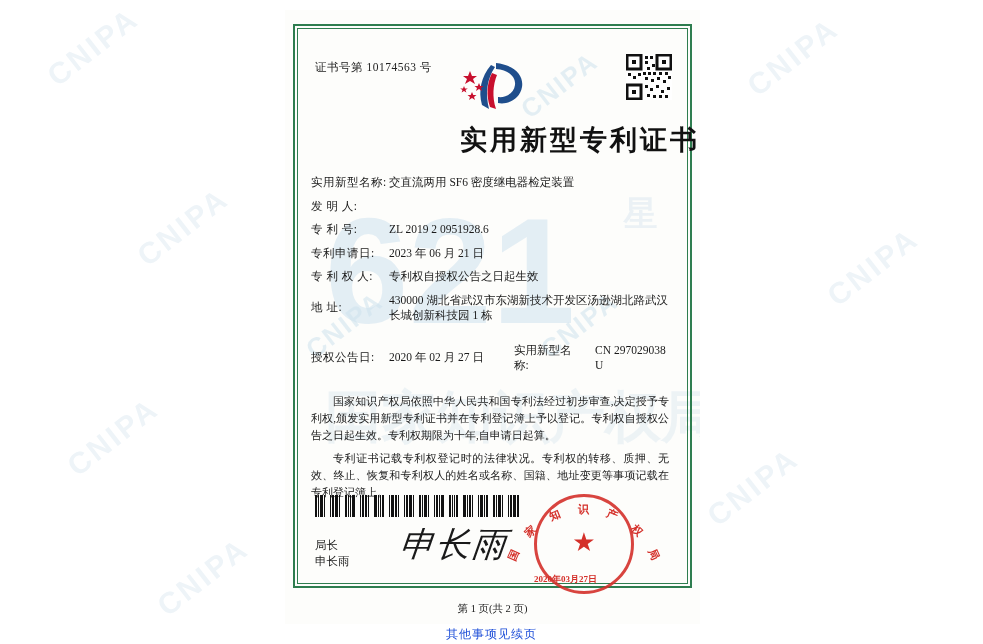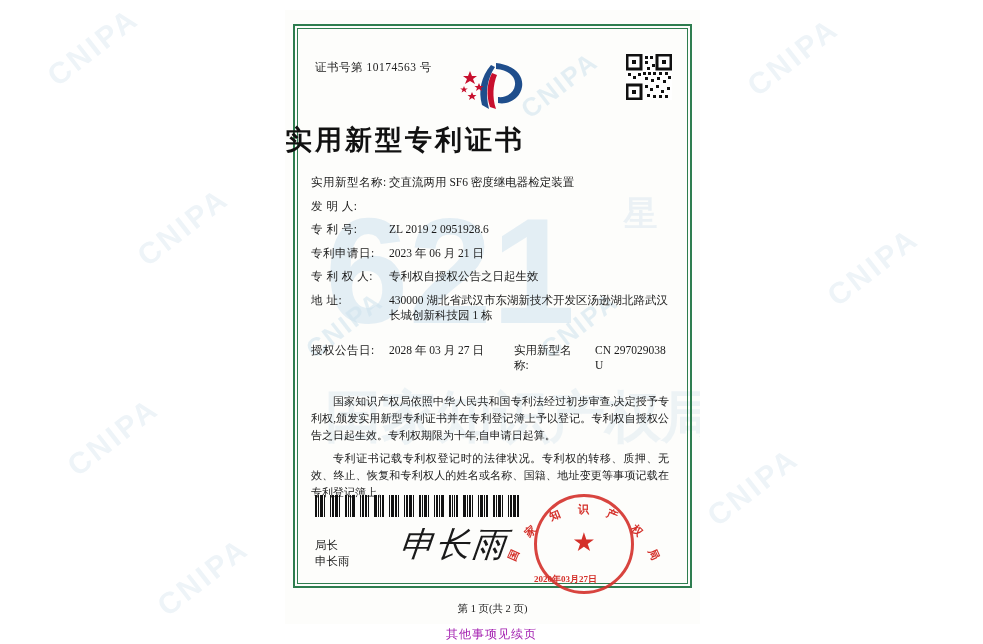--- a/index.html
+++ b/index.html
@@ -113,40 +113,40 @@
     height: 58px;
     display: flex;
     justify-content: center;
     align-items: center;
   }
   .title {
     position: absolute;
     left: 0;
     right: 0;
     top: 112px;
-    text-align: left;
+    text-align: right;
     font-size: 27px;
     font-weight: bold;
     color: #111;
     letter-spacing: 3px;
     font-family: "Liberation Serif", serif;
   }
 
   
   .fields {
     position: absolute;
     left: 26px;
     top: 165px;
     width: 360px;
     font-size: 11.5px;
     color: #1a1a1a;
   }
   .row {
     display: flex;
-    align-items: flex-start;
+    align-items: center;
     margin-bottom: 8.5px;
     line-height: 15px;
   }
   .row .lab {
     width: 78px;
     flex: 0 0 78px;
     letter-spacing: .5px;
     white-space: nowrap;
   }
   .row .val {
@@ -269,21 +269,21 @@
     font-size: 10.5px;
     color: #222;
   }
   .doc-foot {
     position: absolute;
     left: 0;
     right: 0;
     top: 626px;
     text-align: center;
     font-size: 12px;
-    color: #a21caf;
+    color: #1d4ed8;
     letter-spacing: 1px;
   }
 </style>
 </head>
 <body>
 
 <div id="page">
 
   <div class="page-wm" style="left:40px;top:30px;">CNIPA</div>
   <div class="page-wm" style="left:130px;top:210px;">CNIPA</div>
@@ -384,21 +384,21 @@
         <div class="lab">专 利 权 人:</div>
         <div class="val">专利权自授权公告之日起生效</div>
       </div>
       <div class="row" style="margin-bottom:20px;">
         <div class="lab">地 址:</div>
         <div class="val">430000 湖北省武汉市东湖新技术开发区汤逊湖北路武汉
 长城创新科技园 1 栋</div>
       </div>
       <div class="row two">
         <div class="lab">授权公告日:</div>
-        <div class="val" style="flex:0 0 125px;">2028 年 03 月 27 日</div>
+        <div class="val" style="flex:0 0 125px;">2020 年 02 月 27 日</div>
         <div class="sub">实用新型名称:</div>
         <div class="val2">CN 297029038 U</div>
       </div>
     </div>
 
     <div class="paras">
       <p>国家知识产权局依照中华人民共和国专利法经过初步审查,决定授予专利权,颁发实用新型专利证书并在专利登记簿上予以登记。专利权自授权公告之日起生效。专利权期限为十年,自申请日起算。</p>
       <p>专利证书记载专利权登记时的法律状况。专利权的转移、质押、无效、终止、恢复和专利权人的姓名或名称、国籍、地址变更等事项记载在专利登记簿上。</p>
     </div>
 

